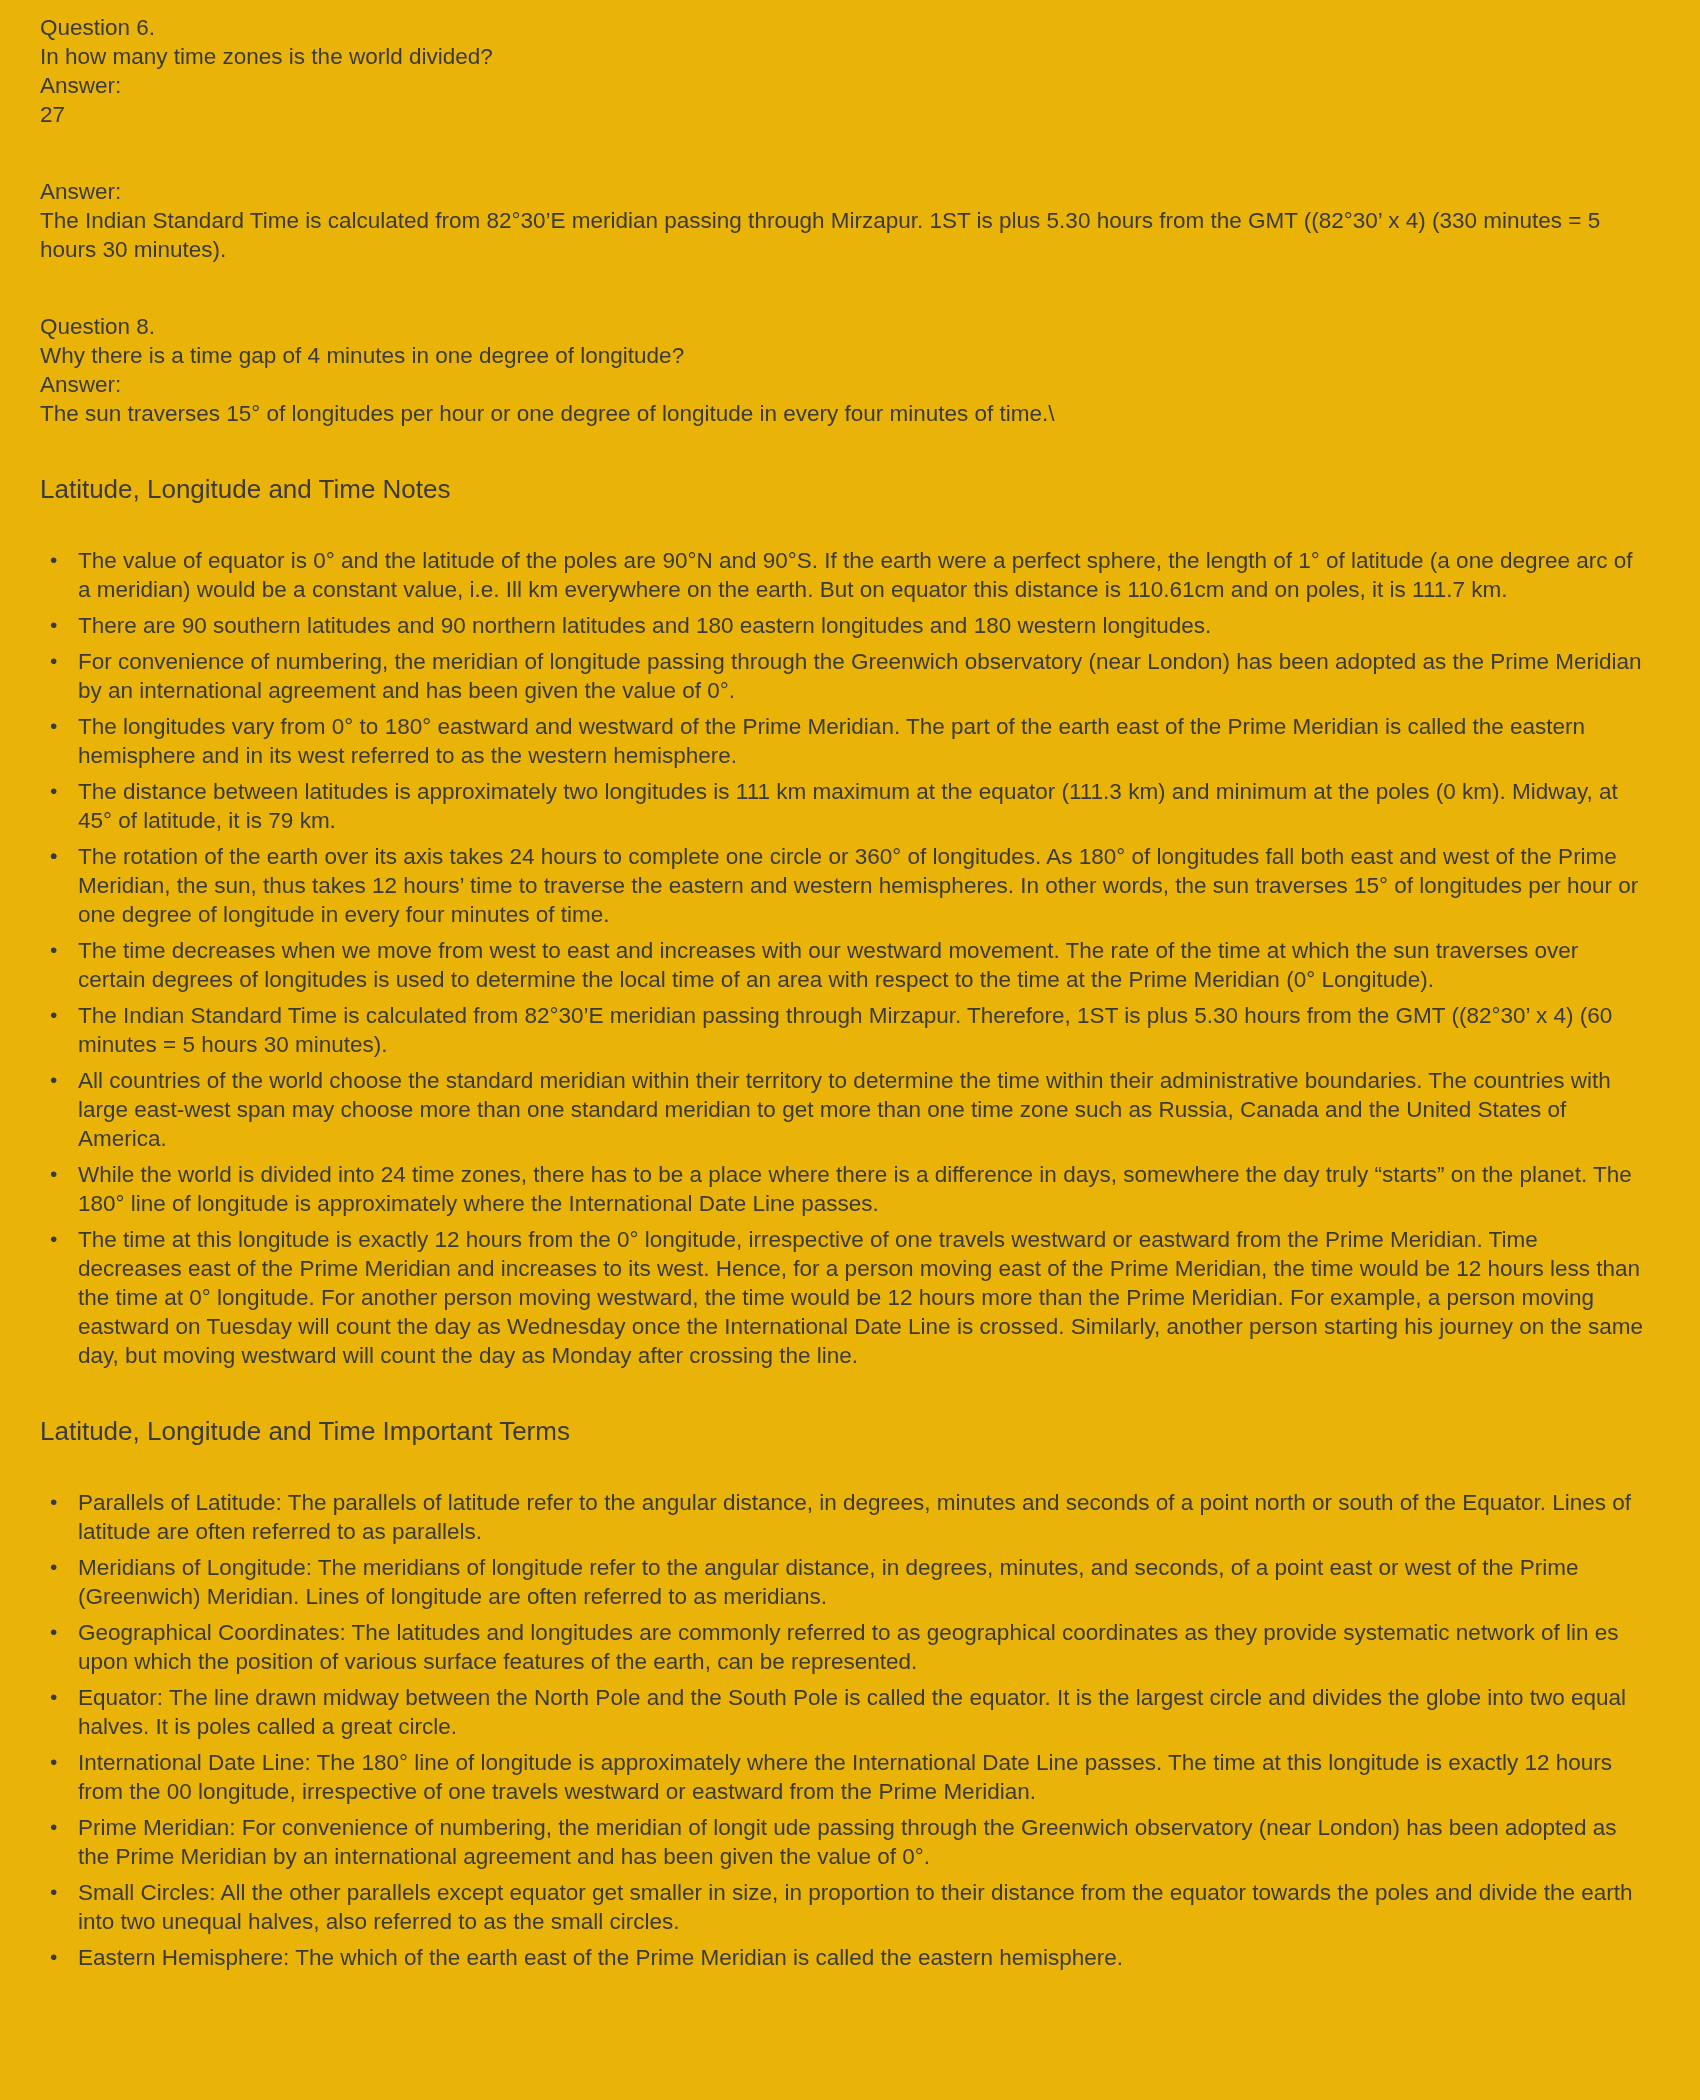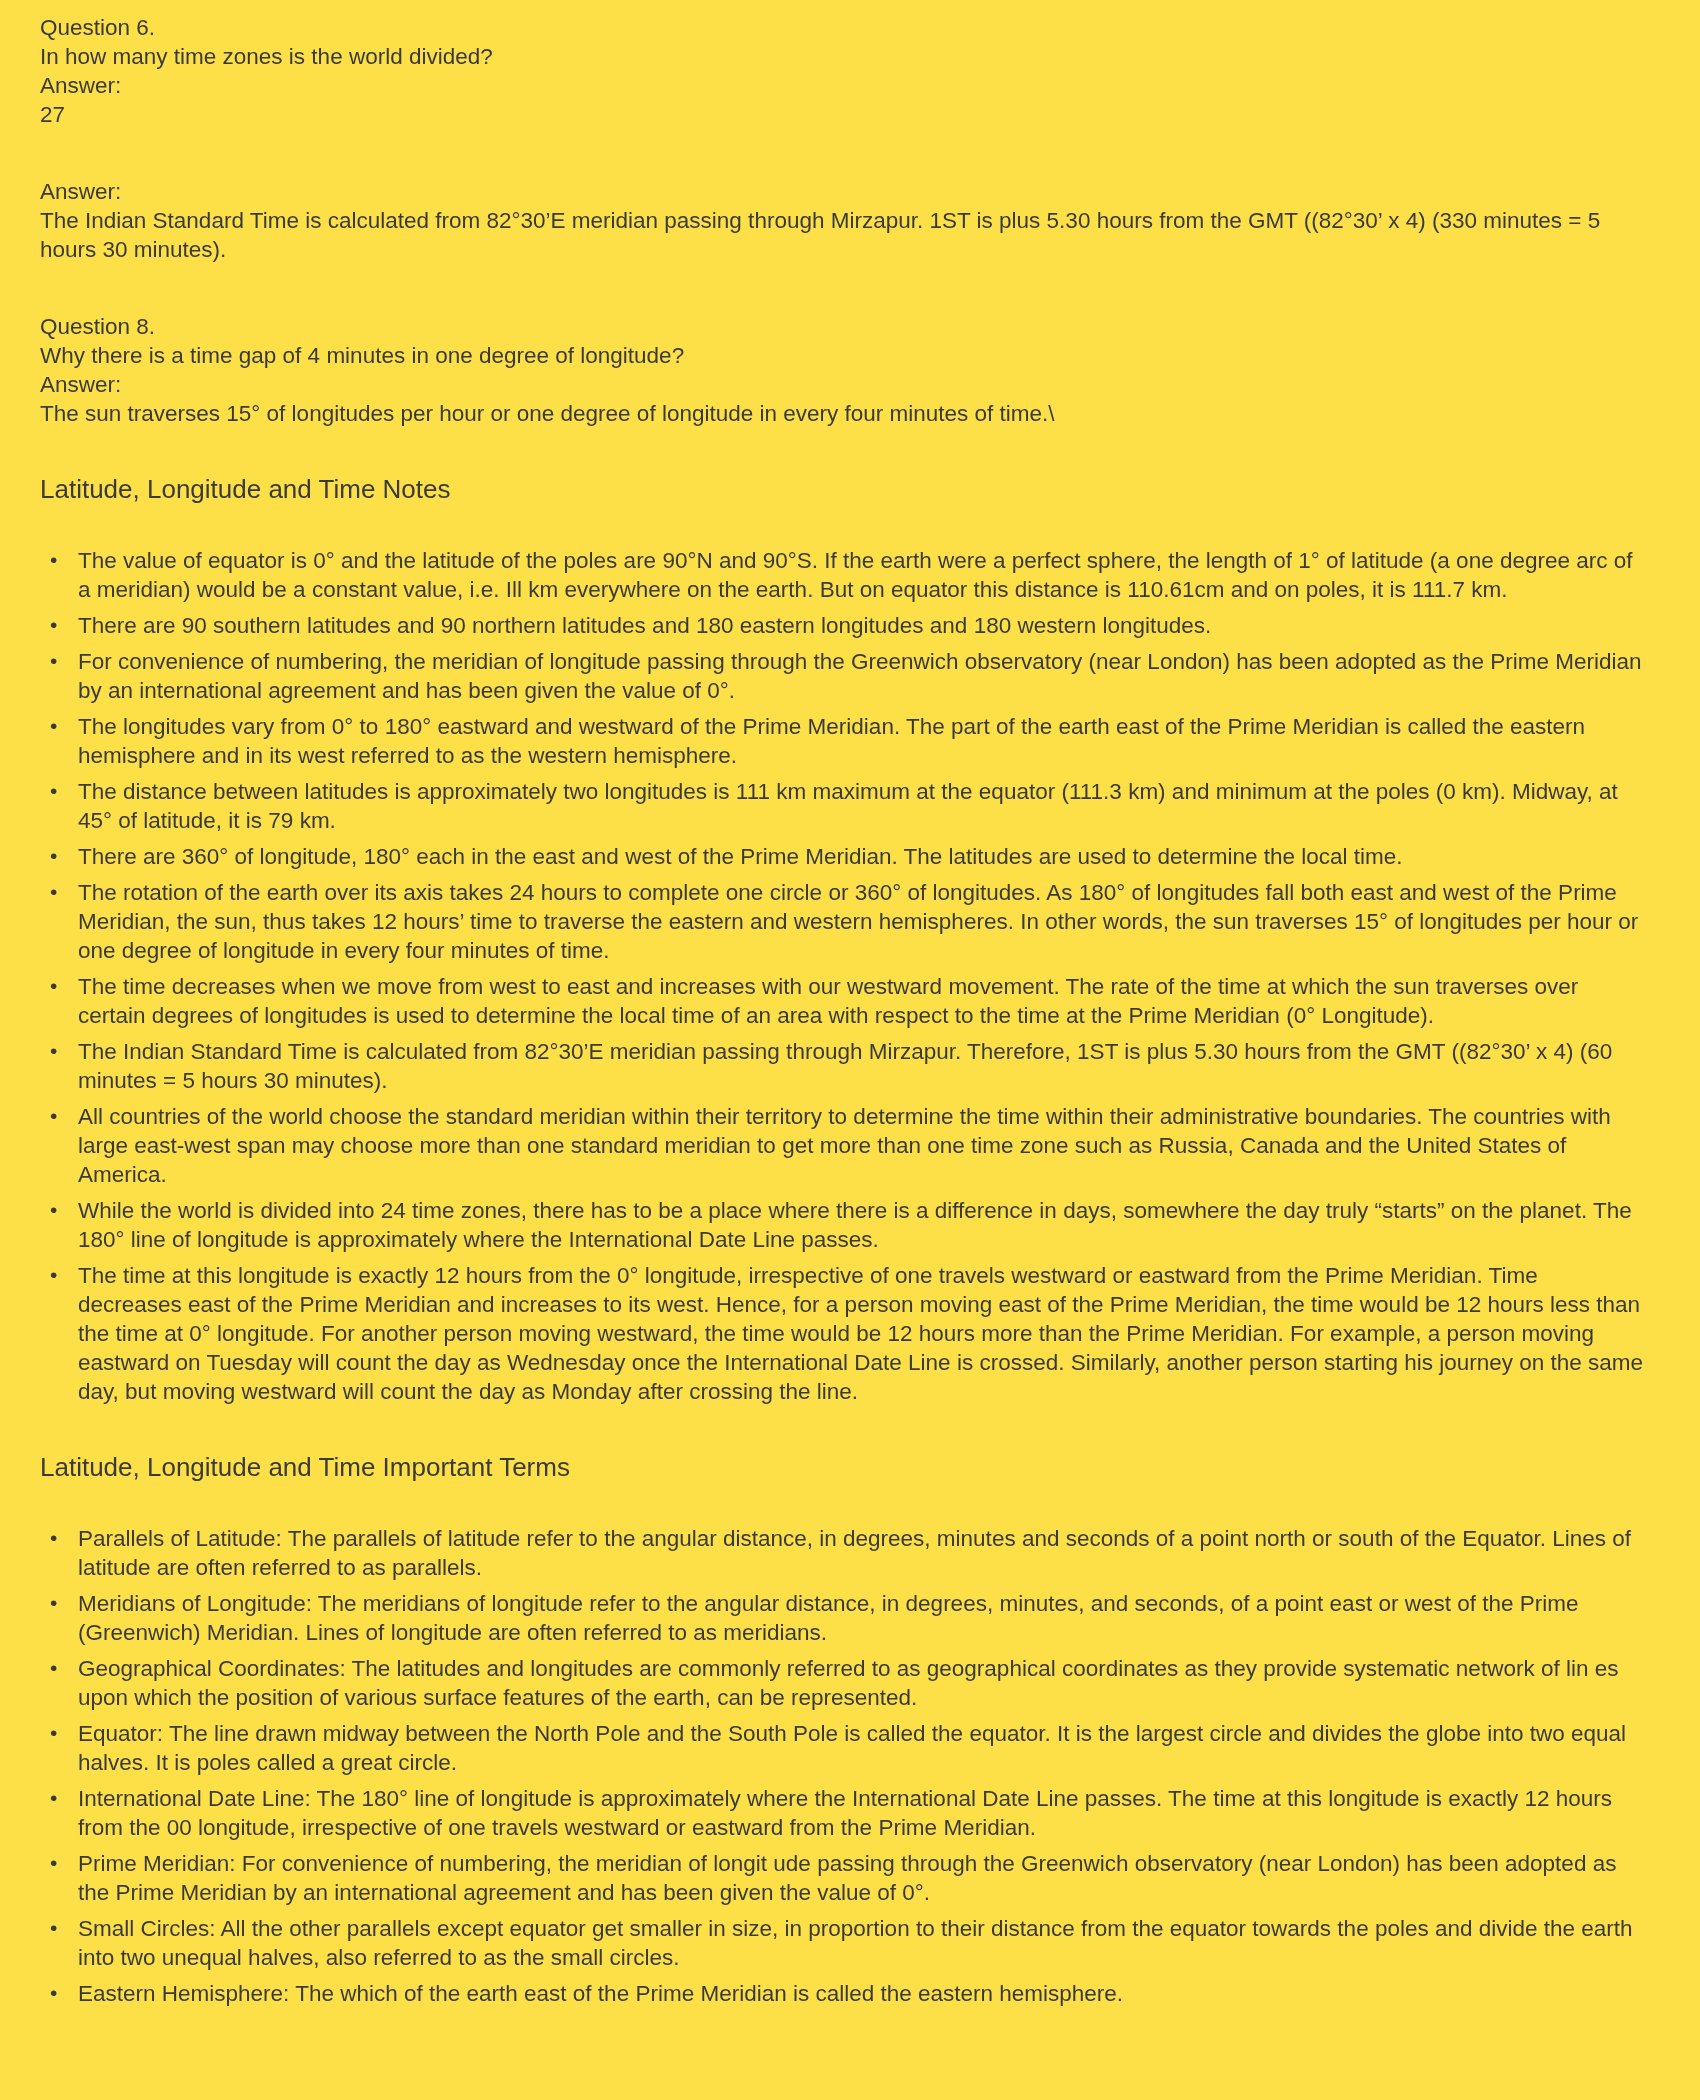--- a/index.html
+++ b/index.html
@@ -4,21 +4,21 @@
 <style>
   html, body {
     margin: 0;
     padding: 0;
     background: #ffffff;
   }
   .page {
     width: 1700px;
     min-height: 2100px;
     box-sizing: border-box;
-    background: #fde047;
+    background: #eab308;
     padding: 13px 56px 24px 40px;
     font-family: "Liberation Sans", sans-serif;
     color: #3a3a3a;
   }
   .line {
     margin: 0;
     font-size: 22.5px;
     line-height: 29px;
     font-weight: 400;
   }
@@ -75,21 +75,21 @@
   </section>
 
   <h2 class="section-heading">Latitude, Longitude and Time Notes</h2>
 
   <ul class="bullet-list">
     <li><span class="dot">•</span><span>The value of equator is 0° and the latitude of the poles are 90°N and 90°S. If the earth were a perfect sphere, the length of 1° of latitude (a one degree arc of a meridian) would be a constant value, i.e. Ill km everywhere on the earth. But on equator this distance is 110.61cm and on poles, it is 111.7 km.</span></li>
     <li><span class="dot">•</span><span>There are 90 southern latitudes and 90 northern latitudes and 180 eastern longitudes and 180 western longitudes.</span></li>
     <li><span class="dot">•</span><span>For convenience of numbering, the meridian of longitude passing through the Greenwich observatory (near London) has been adopted as the Prime Meridian by an international agreement and has been given the value of 0°.</span></li>
     <li><span class="dot">•</span><span>The longitudes vary from 0° to 180° eastward and westward of the Prime Meridian. The part of the earth east of the Prime Meridian is called the eastern hemisphere and in its west referred to as the western hemisphere.</span></li>
     <li><span class="dot">•</span><span>The distance between latitudes is approximately two longitudes is 111 km maximum at the equator (111.3 km) and minimum at the poles (0 km). Midway, at 45° of latitude, it is 79 km.</span></li>
-    <li><span class="dot">•</span><span>There are 360° of longitude, 180° each in the east and west of the Prime Meridian. The latitudes are used to determine the local time.</span></li>
+    <li><span class="dot">•</span></li>
     <li><span class="dot">•</span><span>The rotation of the earth over its axis takes 24 hours to complete one circle or 360° of longitudes. As 180° of longitudes fall both east and west of the Prime Meridian, the sun, thus takes 12 hours’ time to traverse the eastern and western hemispheres. In other words, the sun traverses 15° of longitudes per hour or one degree of longitude in every four minutes of time.</span></li>
     <li><span class="dot">•</span><span>The time decreases when we move from west to east and increases with our westward movement. The rate of the time at which the sun traverses over certain degrees of longitudes is used to determine the local time of an area with respect to the time at the Prime Meridian (0° Longitude).</span></li>
     <li><span class="dot">•</span><span>The Indian Standard Time is calculated from 82°30’E meridian passing through Mirzapur. Therefore, 1ST is plus 5.30 hours from the GMT ((82°30’ x 4) (60 minutes = 5 hours 30 minutes).</span></li>
     <li><span class="dot">•</span><span>All countries of the world choose the standard meridian within their territory to determine the time within their administrative boundaries. The countries with large east-west span may choose more than one standard meridian to get more than one time zone such as Russia, Canada and the United States of America.</span></li>
     <li><span class="dot">•</span><span>While the world is divided into 24 time zones, there has to be a place where there is a difference in days, somewhere the day truly “starts” on the planet. The 180° line of longitude is approximately where the International Date Line passes.</span></li>
     <li><span class="dot">•</span><span>The time at this longitude is exactly 12 hours from the 0° longitude, irrespective of one travels westward or eastward from the Prime Meridian. Time decreases east of the Prime Meridian and increases to its west. Hence, for a person moving east of the Prime Meridian, the time would be 12 hours less than the time at 0° longitude. For another person moving westward, the time would be 12 hours more than the Prime Meridian. For example, a person moving eastward on Tuesday will count the day as Wednesday once the International Date Line is crossed. Similarly, another person starting his journey on the same day, but moving westward will count the day as Monday after crossing the line.</span></li>
   </ul>
 
   <h2 class="section-heading">Latitude, Longitude and Time Important Terms</h2>
 

